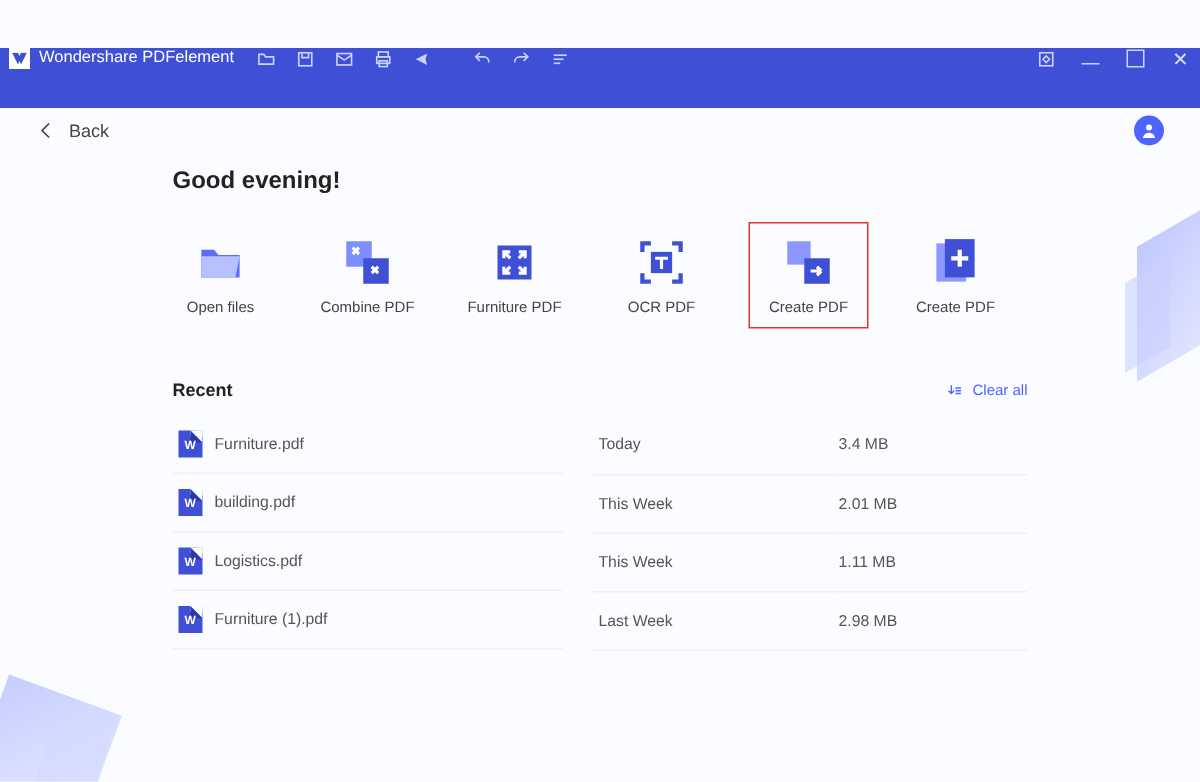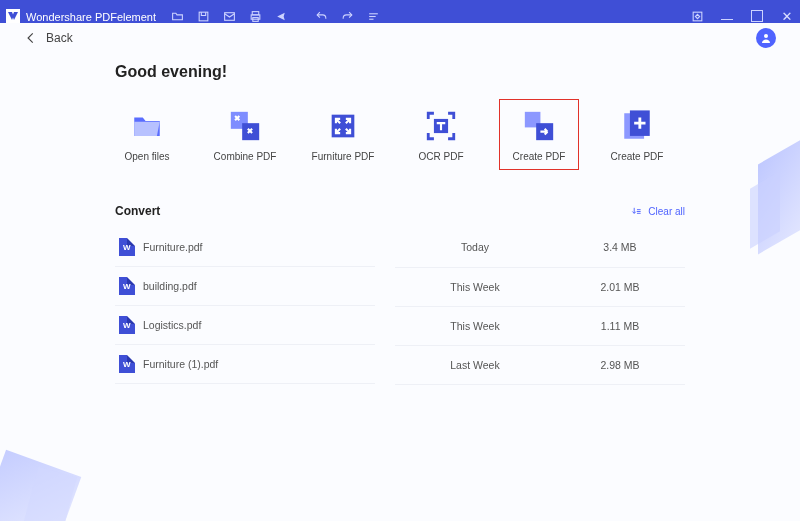--- a/index.html
+++ b/index.html
@@ -1,17 +1,17 @@
 <!DOCTYPE html>
 <html><head>
 <meta charset="utf-8">
 <style>
   * { box-sizing: border-box; margin: 0; padding: 0; font-family: -apple-system, BlinkMacSystemFont, "Segoe UI", Arial, sans-serif; }
   body { width: 800px; height: 521px; overflow: hidden; position: relative; background: #fbfcff; }
-  .titlebar { background: #3f4fd6; height: 23px; display: flex; align-items: flex-end; padding: 0 6px; color: #fff; font-size: 11px; }
+  .titlebar { background: #3f4fd6; height: 40px; display: flex; align-items: flex-start; padding: 0 6px; color: #fff; font-size: 11px; margin-top: 32px; }
   .titlebar .logo { width: 14px; height: 14px; background: #fff; display: inline-block; margin-right: 6px; position: relative; }
   .titlebar .logo::before { content:""; position:absolute; inset:3px 2px 3px 2px; background:#3f4fd6; clip-path: polygon(0 0,40% 0,50% 30%,60% 0,100% 0,60% 100%,50% 70%,40% 100%); }
   .titlebar .app-title { margin-right: 14px; }
   .tb-icons { display:flex; gap:12px; }
   .tb-icons span, .tb-right span { display:inline-flex; width:14px; height:14px; align-items:center; justify-content:center; color:#dbe0ff; font-size:12px; cursor:pointer; }
   .tb-right { margin-left:auto; display:flex; gap:16px; align-items:center; }
   .tb-right .sq { width:12px;height:12px;border:1px solid #cdd3ff; }
   .tb-right .min { width:12px; border-top:1px solid #cdd3ff; margin-top:6px; height:0; }
   .tb-right .x { font-size:13px; }
   .subhdr { height:30px; display:flex; align-items:center; padding:0 24px; }
@@ -24,21 +24,21 @@
   .tile { width:64px; display:flex; flex-direction:column; align-items:center; gap:8px; cursor:pointer; position:relative; }
   .tile.highlight::before { content:""; position:absolute; top:-10px; bottom:-8px; left:-8px; right:-8px; border:1.5px solid #e1322a; }
   .tile-icon { width:34px; height:34px; display:flex; align-items:center; justify-content:center; }
   .tile-label { font-size:10px; color:#444; text-align:center; white-space:nowrap; }
   .row2 { margin-top: 38px; }
   .recent-hdr { display:flex; align-items:center; margin-top: 42px; margin-bottom: 10px; }
   .recent-title { font-size:12px; font-weight:700; color:#222; }
   .clear { margin-left:auto; color:#4f63ff; font-size:10px; display:flex; align-items:center; gap:6px; cursor:pointer; }
   .clear svg { width:11px; height:11px; }
   table.recent { width:100%; border-collapse:collapse; }
-  table.recent td { border-bottom:1px solid #eef0f6; padding:10px 4px; font-size:10.5px; color:#555;text-align:center; }
+  table.recent td { border-bottom:1px solid #eef0f6; padding:10px 4px; font-size:10.5px; color:#555; }
   td.fname { display:flex; align-items:center; gap:8px; color:#333; }
   .file-icon { width:16px; height:18px; background:#3f4fd6; position:relative; display:inline-block; }
   .file-icon::before { content:""; position:absolute; top:0; right:0; border-width:4px; border-style:solid; border-color:#fbfcff #fbfcff #2a38b0 #2a38b0; }
   .file-icon::after { content:"W"; position:absolute; color:#fff; font-size:8px; left:4px; top:5px; font-weight:bold; }
   td.when { width:160px; }
   td.size { width:130px; }
   td.name { width:260px; }
   
   .shard { position:absolute; background:#b7c1ff; opacity:.7; }
   .shard.s1 { right:-8px; top:150px; width:50px; height:90px; transform:skewY(-30deg); background:linear-gradient(135deg,#a7b3ff,#d7dcff); }
@@ -208,21 +208,21 @@
             <rect x="14" y="2" width="28" height="36" fill="#3f4fd6"></rect>
             <path d="M28 12v16M20 20h16" stroke="#fff" stroke-width="4"></path>
           </svg>
       </div>
       <div class="tile-label">Create PDF</div>
     </div>
   </div>
 
 
   <div class="recent-hdr">
-    <span class="recent-title">Convert</span>
+    <span class="recent-title">Recent</span>
     <span class="clear">
       <svg viewBox="0 0 24 24" fill="none" stroke="#4f63ff" stroke-width="2">
           <path d="M3 12l4 4 4-4M7 16V4M21 8h-8M21 12h-8M21 16h-8"></path>
         </svg>
       <span>Clear all</span>
     </span>
   </div>
 
   <table class="recent">
     <tbody>

